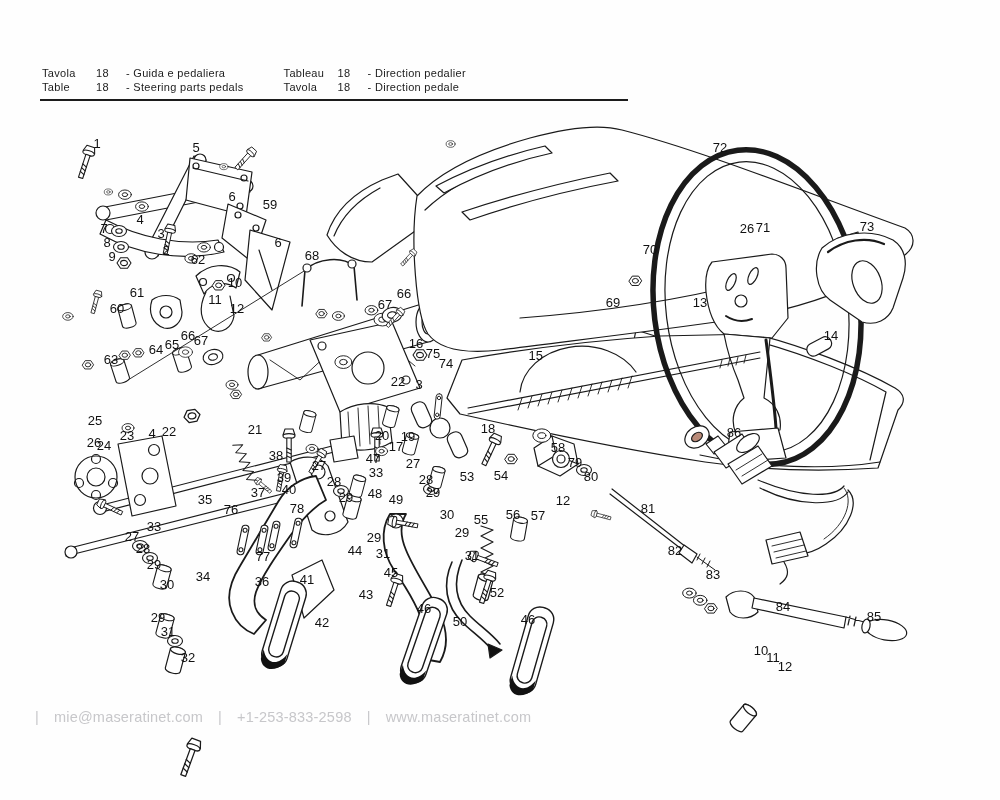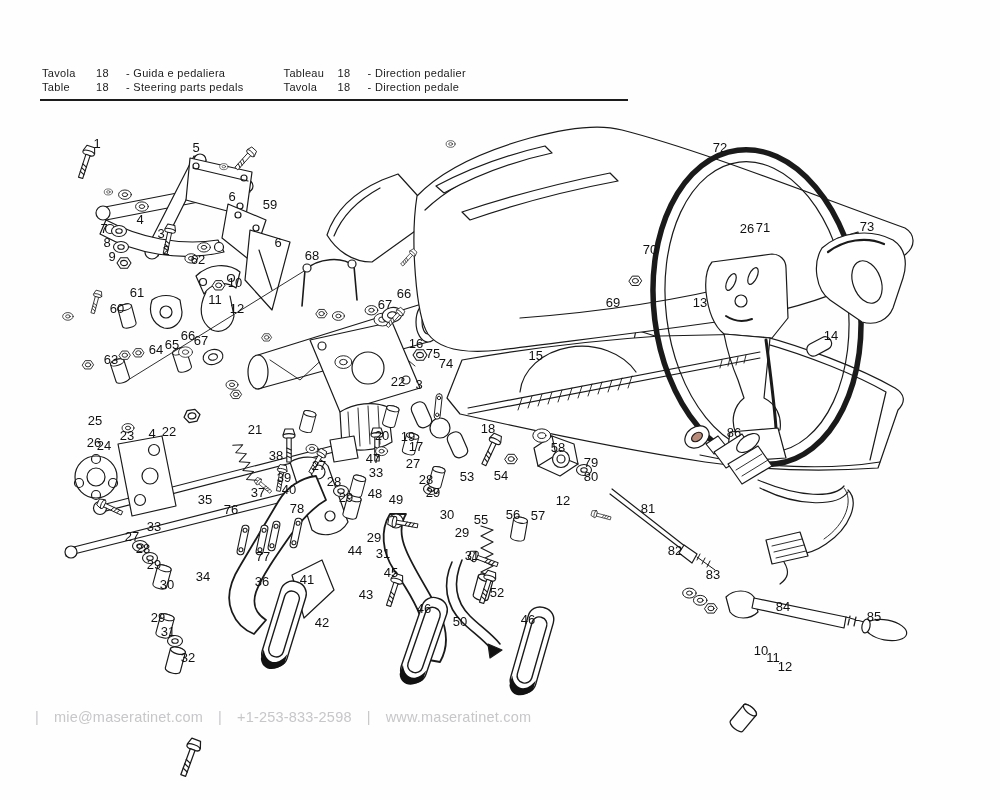--- a/index.html
+++ b/index.html
@@ -388,21 +388,21 @@
       <span class="plabel" style="left: 747px; top: 229px;">26</span>
       <span class="plabel" style="left: 763px; top: 228px;">71</span>
       <span class="plabel" style="left: 867px; top: 227px;">73</span>
       <span class="plabel" style="left: 700px; top: 303px;">13</span>
       <span class="plabel" style="left: 831px; top: 336px;">14</span>
       <span class="plabel" style="left: 416px; top: 344px;">16</span>
       <span class="plabel" style="left: 433px; top: 354px;">75</span>
       <span class="plabel" style="left: 446px; top: 364px;">74</span>
       <span class="plabel" style="left: 398px; top: 382px;">22</span>
       <span class="plabel" style="left: 419px; top: 385px;">3</span>
-      <span class="plabel" style="left: 416px; top: 397px; margin-top: 42px;">17</span>
+      <span class="plabel" style="left: 396px; top: 397px; margin-top: 42px;">17</span>
       <span class="plabel" style="left: 532px; top: 356px; text-align: right;">15</span>
       <span class="plabel" style="left: 382px; top: 436px;">20</span>
       <span class="plabel" style="left: 408px; top: 437px;">19</span>
       <span class="plabel" style="left: 488px; top: 429px;">18</span>
       <span class="plabel" style="left: 255px; top: 430px;">21</span>
       <span class="plabel" style="left: 95px; top: 421px;">25</span>
       <span class="plabel" style="left: 94px; top: 443px;">26</span>
       <span class="plabel" style="left: 104px; top: 446px;">24</span>
       <span class="plabel" style="left: 127px; top: 436px;">23</span>
       <span class="plabel" style="left: 152px; top: 434px;">4</span>
@@ -449,21 +449,21 @@
       <span class="plabel" style="left: 563px; top: 501px;">12</span>
       <span class="plabel" style="left: 462px; top: 533px;">29</span>
       <span class="plabel" style="left: 383px; top: 554px;">31</span>
       <span class="plabel" style="left: 472px; top: 556px;">31</span>
       <span class="plabel" style="left: 391px; top: 573px;">45</span>
       <span class="plabel" style="left: 424px; top: 609px;">46</span>
       <span class="plabel" style="left: 460px; top: 622px;">50</span>
       <span class="plabel" style="left: 528px; top: 620px;">46</span>
       <span class="plabel" style="left: 497px; top: 593px;">52</span>
       <span class="plabel" style="left: 558px; top: 448px;">58</span>
-      <span class="plabel" style="left: 575px; top: 463px; padding-left: 16px;">79</span>
+      <span class="plabel" style="left: 575px; top: 463px;">79</span>
       <span class="plabel" style="left: 591px; top: 477px;">80</span>
       <span class="plabel" style="left: 648px; top: 509px;">81</span>
       <span class="plabel" style="left: 675px; top: 551px;">82</span>
       <span class="plabel" style="left: 713px; top: 575px;">83</span>
       <span class="plabel" style="left: 783px; top: 607px;">84</span>
       <span class="plabel" style="left: 874px; top: 617px;">85</span>
       <span class="plabel" style="left: 734px; top: 433px;">86</span>
       <span class="plabel" style="left: 761px; top: 651px;">10</span>
       <span class="plabel" style="left: 773px; top: 658px;">11</span>
       <span class="plabel" style="left: 785px; top: 667px;">12</span>

